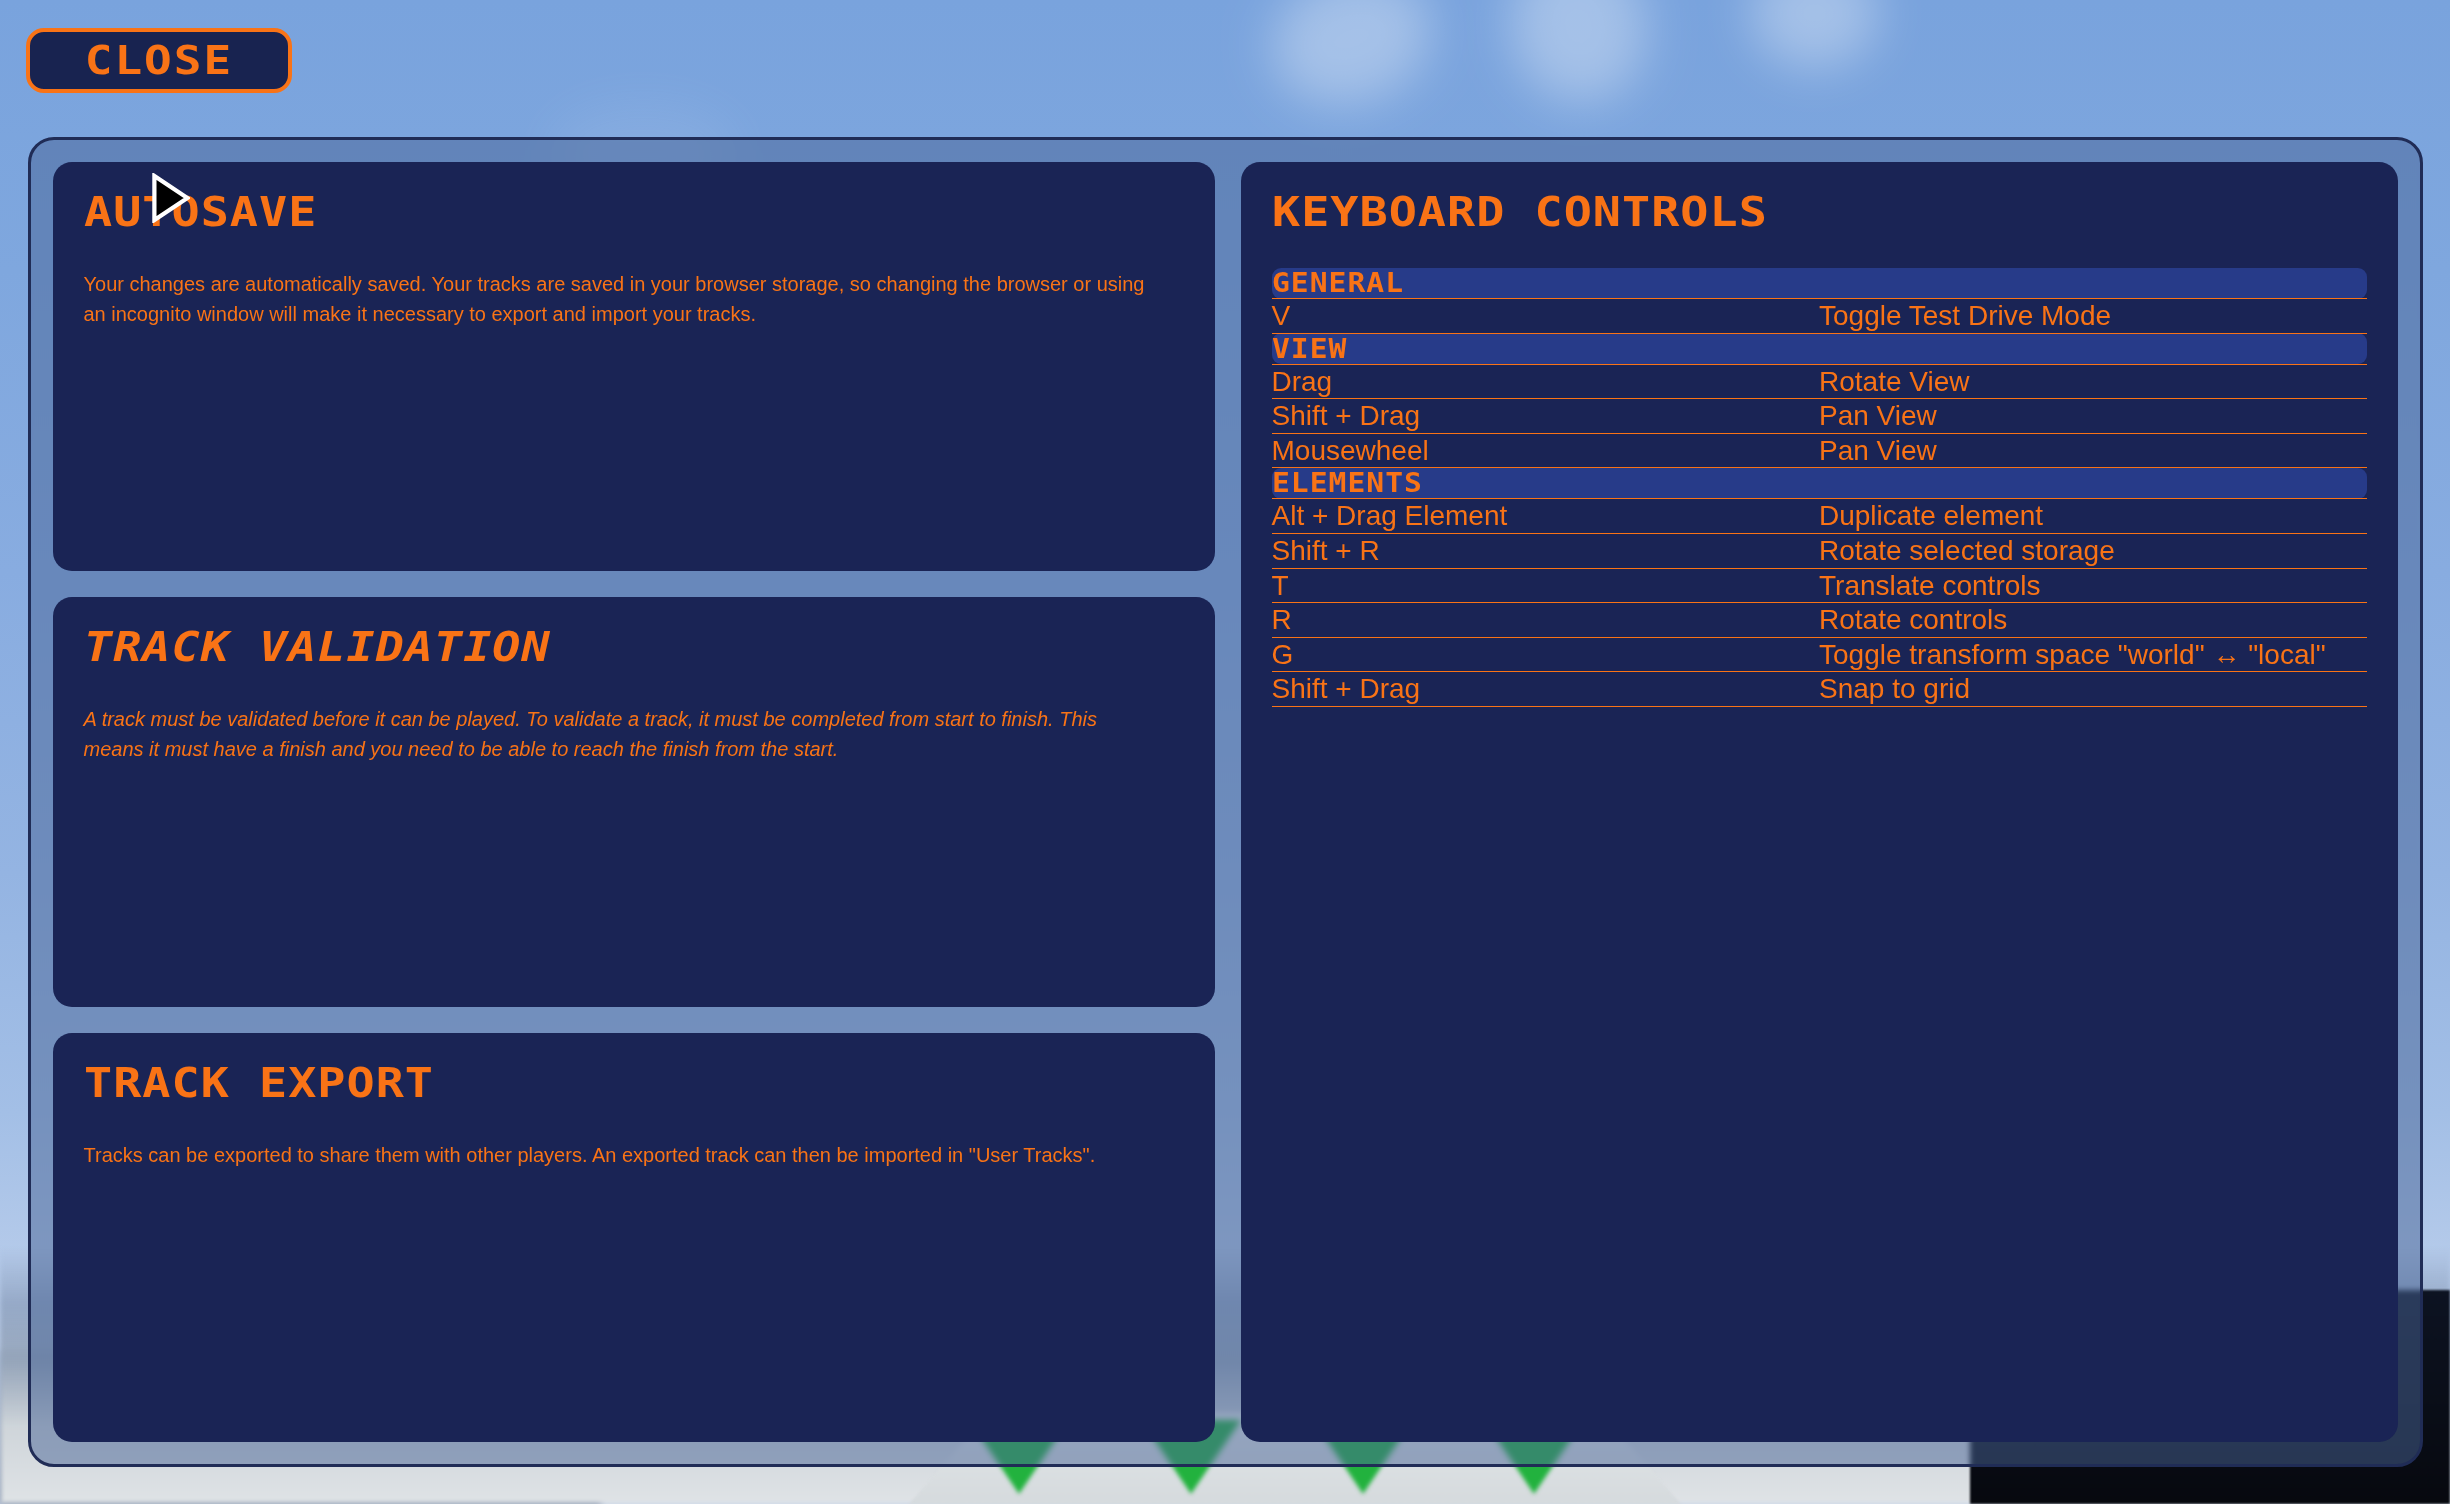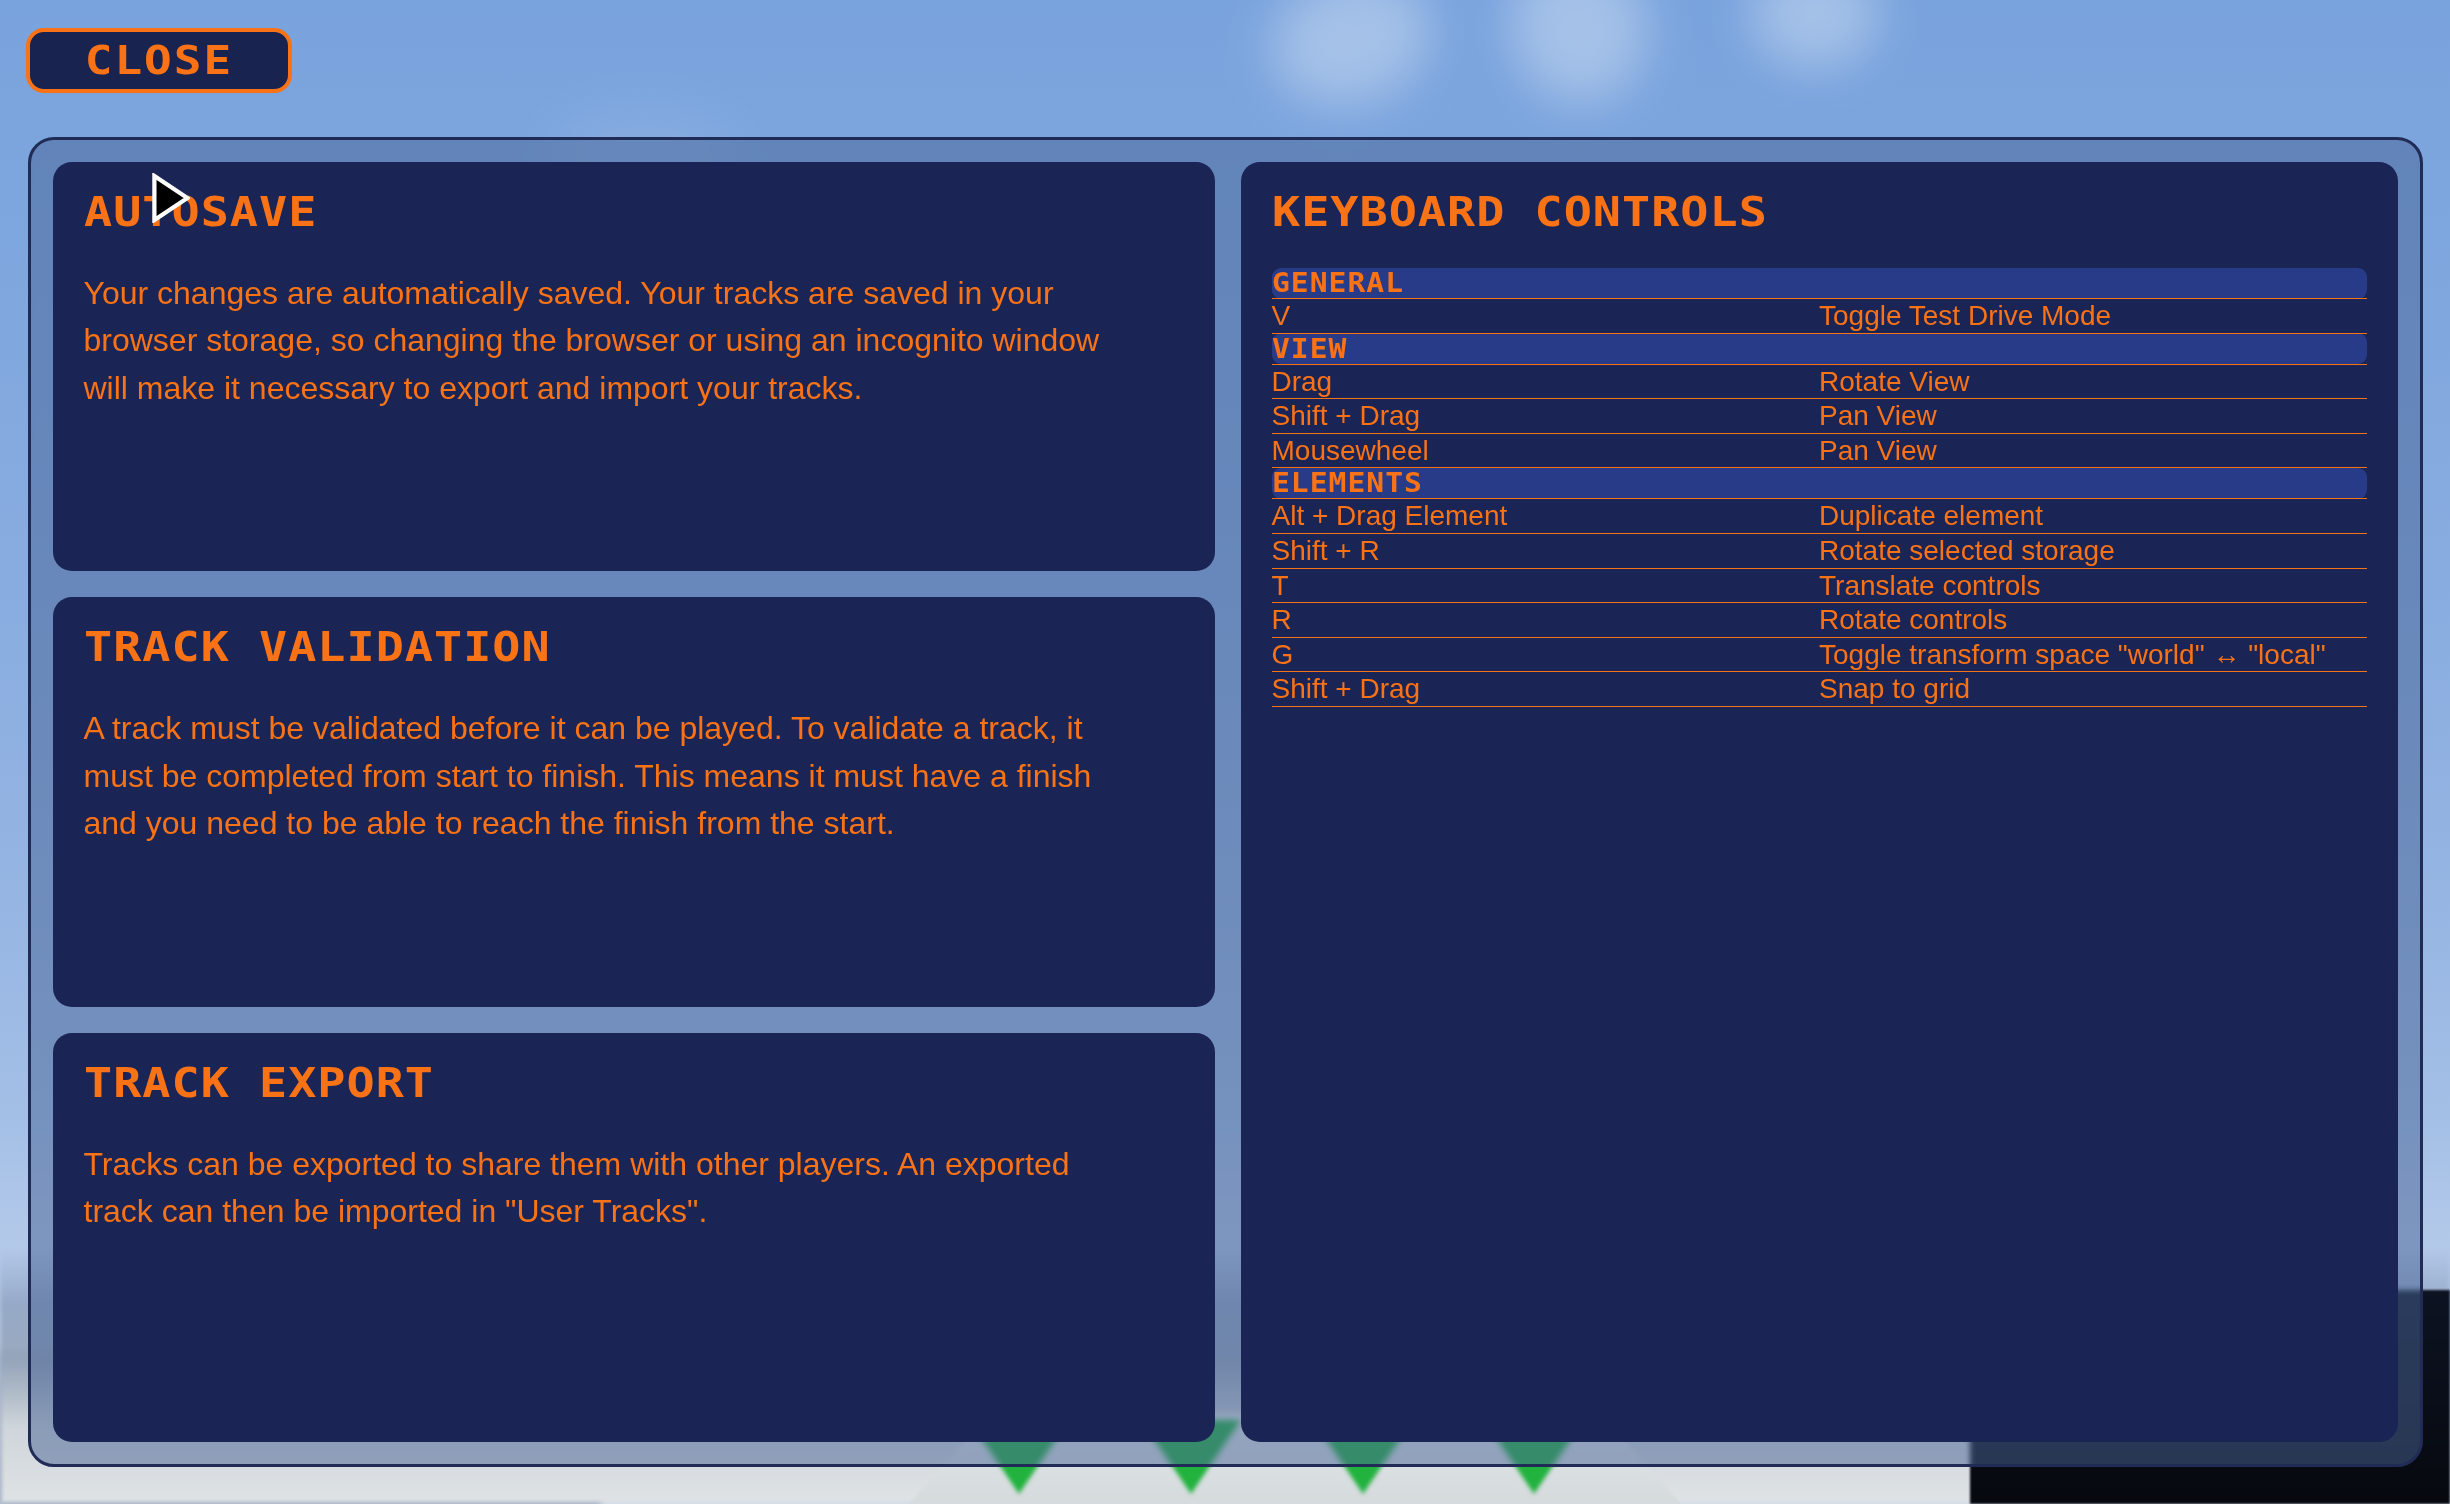--- a/index.html
+++ b/index.html
@@ -140,39 +140,39 @@
     display: flex;
     flex-direction: column;
   }
 
   .card {
     background: #1a2455;
     border-radius: 19px;
     padding: 29px 31px 24px 31px;
   }
   .card-autosave      { height: 442px; }
-  .card-validation    { height: 442px; }
+  .card-validation    { height: 442px; font-style: italic; }
   .card-export        { height: 442px; }
   .card-controls      { flex: 1; padding: 29px 31px 37px 31px; }
 
   .card-title {
     color: #f97316;
     font-family: "DejaVu Sans Mono", monospace;
     font-weight: bold;
     font-size: 41px;
     line-height: 1.05;
     letter-spacing: 0.9px;
     transform: scaleX(1.14);
     transform-origin: left center;
     white-space: nowrap;
   }
   .card-body {
     margin-top: 36px;
     color: #f97316;
-    font-size: 32px;
+    font-size: 20px;
     line-height: 1.48;
     max-width: 1064px;
   }
 
   
   #controls-table {
     margin-top: 34px;
     width: 100%;
     border-collapse: collapse;
     table-layout: fixed;

